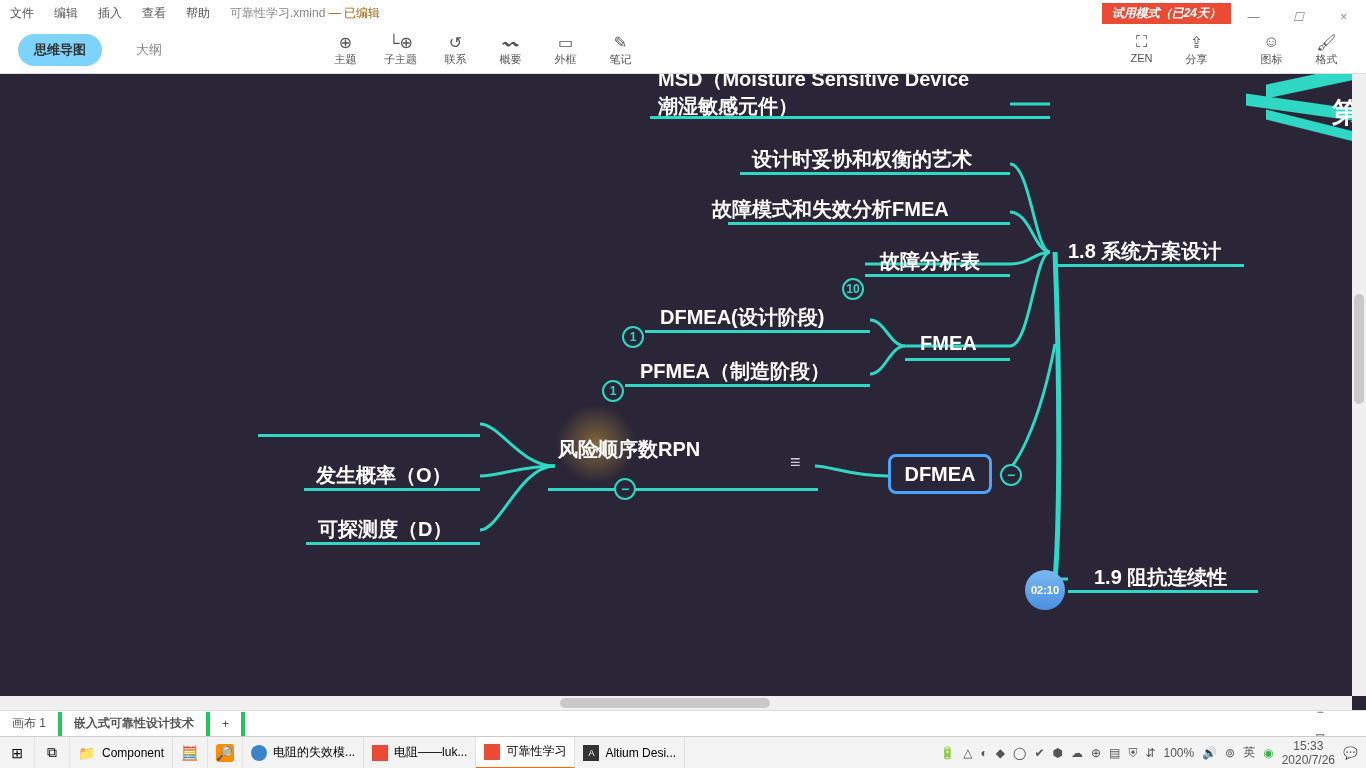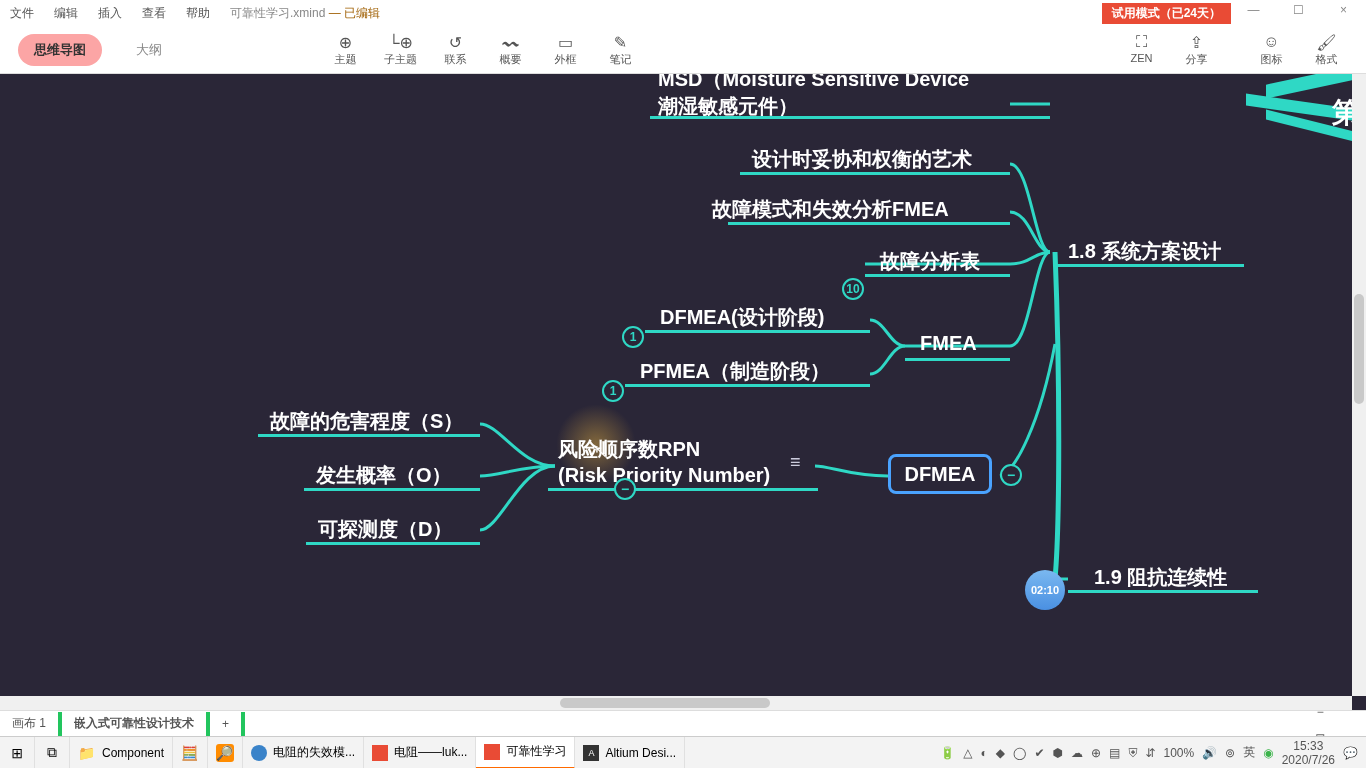--- a/index.html
+++ b/index.html
@@ -2,28 +2,28 @@
 <html><head>
 <meta charset="utf-8">
 <style>
 * { margin: 0; padding: 0; box-sizing: border-box; font-family: "Microsoft YaHei", sans-serif; }
 body { width: 1366px; height: 768px; overflow: hidden; background: #fff; display: flex; flex-direction: column; }
 
 
 .titlebar { height: 26px; background: #fff; display: flex; align-items: center; font-size: 12px; color: #555; }
 .titlebar .menu-item { padding: 0 10px; cursor: pointer; }
 .titlebar .filename { margin-left: 10px; color: #888; }
-.titlebar .right { margin-left: auto; display: flex; align-items: flex-start; }
+.titlebar .right { margin-left: auto; display: flex; align-items: flex-end; font-style: italic; }
 .trial-badge { background: #e94b35; color: #fff; padding: 2px 10px; font-size: 12px; font-weight: bold; }
 .win-btn { width: 45px; text-align: center; color: #888; cursor: pointer; }
 
 
 .cmdbar { height: 48px; background: #fff; display: flex; align-items: center; border-bottom: 1px solid #ddd; }
 .tab-btn { height: 32px; padding: 0 16px; margin-left: 18px; border-radius: 16px; font-size: 13px; display:flex;align-items:center; }
-.tab-active { background: #fca5a5; font-weight: 600; color:#333;text-align:right; }
+.tab-active { background: #7dd3fc; font-weight: 600; color:#333;text-align:right; }
 .tab-inactive { color: #888; }
 .tool-group { display: flex; margin-left: 140px; }
 .tool-btn { width: 55px; text-align: center; font-size: 11px; color: #555; cursor:pointer; }
 .tool-btn .ico { height: 20px; display:flex;align-items:center;justify-content:center;font-size:16px; }
 .tool-group.right { margin-left: auto; margin-right: 0; }
 .tool-group.far-right { margin-left: 20px; margin-right: 12px; }
 
 
 .canvas { flex: 1; background: #2a2637; position: relative; overflow: hidden; }
 .node-text { position: absolute; color: #fff; font-weight: 700; font-size: 20px; white-space: nowrap; }
@@ -191,28 +191,26 @@
   <div class="node-text" style="left:640px;top:284px;">PFMEA（制造阶段）</div>
   <div class="node-underline" style="left:625px;top:310px;width:245px;"></div>
   <div class="bullet" style="left:602px;top:306px;">1</div>
 
   <div class="node-box selected" style="left:888px;top:380px;width:104px;height:40px;">DFMEA</div>
   <div class="collapse-btn" style="left:1000px;top:390px;">−</div>
 
   <div class="rpn-halo" style="left:556px;top:330px;"></div>
   <div class="node-text" style="left:558px;top:362px;line-height:26px;">
     <div>风险顺序数RPN</div>
-    <div>(Risk Priority Number)</div>
   </div>
   <div class="node-underline" style="left:548px;top:414px;width:270px;"></div>
   <div class="notes-ico" style="left:790px;top:378px;">≡</div>
   <div class="cursor" style="left:594px;top:368px;">↖</div>
   <div class="collapse-btn" style="left:614px;top:404px;">−</div>
 
-  <div class="node-text" style="left:270px;top:334px;">故障的危害程度（S）</div>
   <div class="node-underline" style="left:258px;top:360px;width:222px;"></div>
 
   <div class="node-text" style="left:316px;top:388px;">发生概率（O）</div>
   <div class="node-underline" style="left:304px;top:414px;width:176px;"></div>
 
   <div class="node-text" style="left:318px;top:442px;">可探测度（D）</div>
   <div class="node-underline" style="left:306px;top:468px;width:174px;"></div>
 
   <div class="node-text" style="left:1094px;top:490px;">1.9 阻抗连续性</div>
   <div class="node-underline" style="left:1068px;top:516px;width:190px;"></div>

